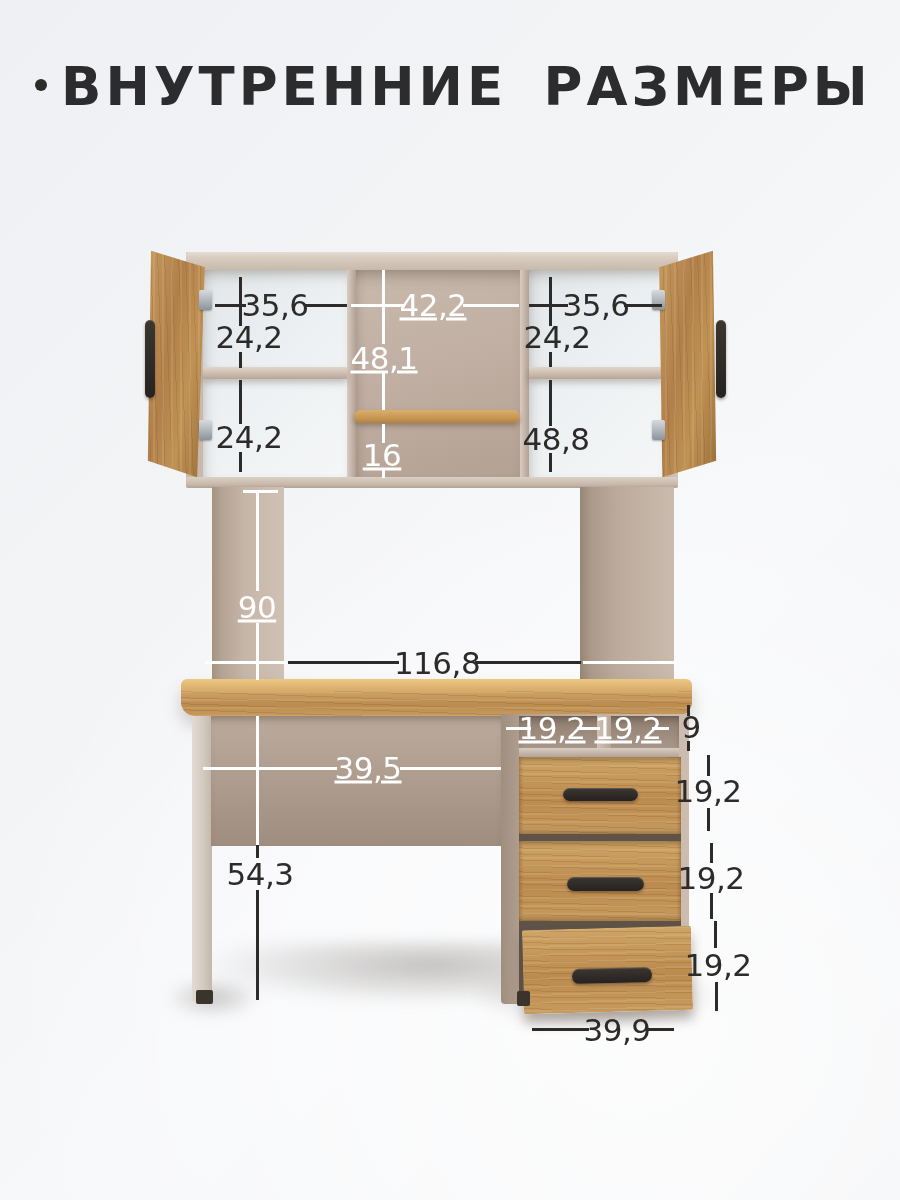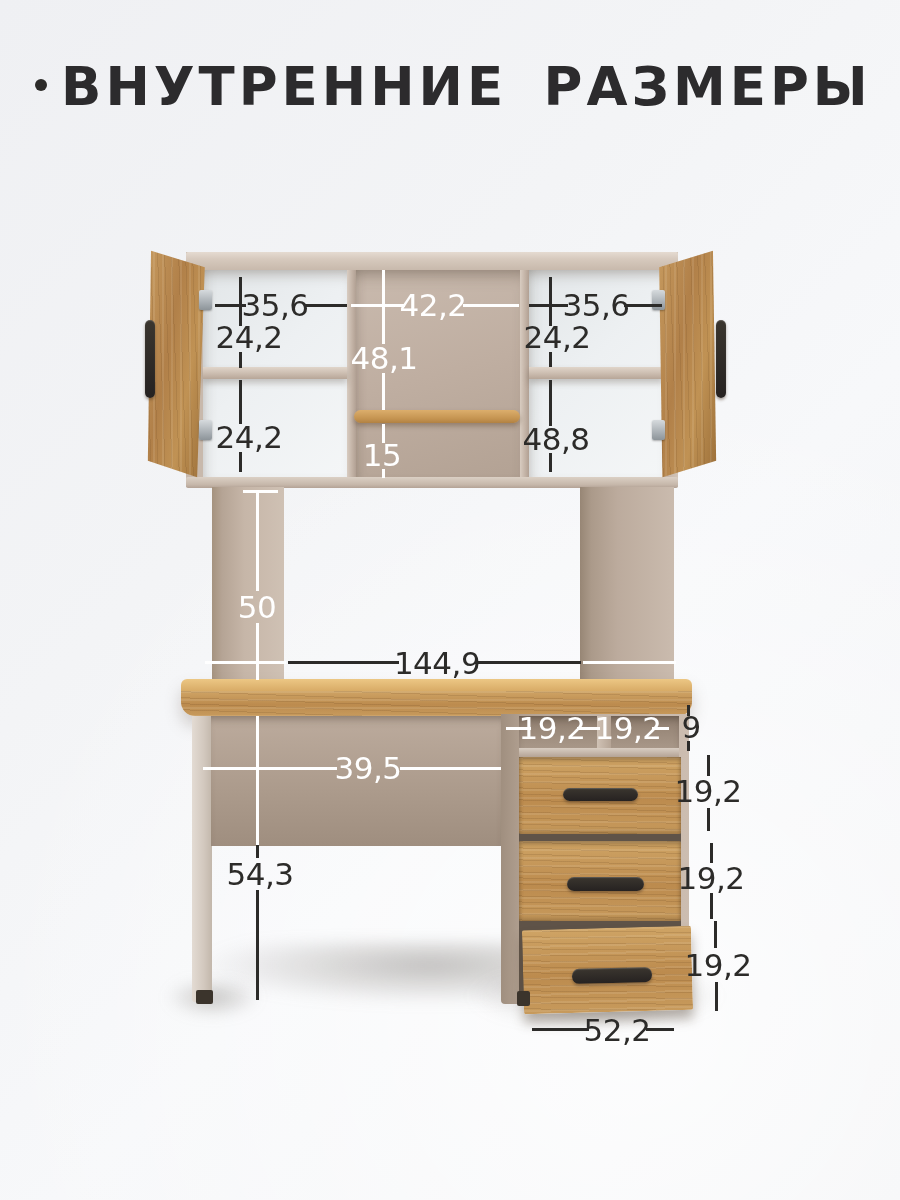--- a/index.html
+++ b/index.html
@@ -46,21 +46,21 @@
       linear-gradient(180deg,#cfa465 0%,#bc8b4e 55%,#c79a5c 100%);
   }
   .drawer{border-radius:2px;box-shadow:inset 0 3px 4px rgba(60,40,20,.35),inset 0 -3px 4px rgba(60,40,20,.25);}
   .handle{background:linear-gradient(180deg,#3b362f 0%,#262221 100%);border-radius:7px;box-shadow:0 2px 3px rgba(70,52,34,.45),inset 0 1px 1px rgba(255,255,255,.18);}
   .hinge{background:linear-gradient(180deg,#d6dadd 0%,#aab0b5 60%,#8d9499 100%);border-radius:2px;box-shadow:0 1px 2px rgba(0,0,0,.3);}
   .foot{background:#3b342c;border-radius:2px;}
   .shadow{filter:blur(7px);}
   
   .dim{transform:translate(-50%,-50%);font-size:31px;letter-spacing:-.5px;white-space:nowrap;line-height:1;}
   .dim.d{color:var(--c-dark);}
-  .dim.w{color:var(--c-white);}
+  .dim.w{color:var(--c-white);text-decoration:underline;}
   .dl{background:var(--c-dark);}
   .wl{background:var(--c-white);}
 </style>
 </head>
 <body>
 
 <div class="canvas">
 
   <div class="a bullet" style="left:35px;top:79px;"></div>
   <div class="a h1" style="left:61px;top:56px;">ВНУТРЕННИЕ РАЗМЕРЫ</div>
@@ -127,41 +127,41 @@
   <div class="a dim d" style="left:249px;top:437px;">24,2</div>
 
   <div class="a wl" style="left:351px;top:304px;width:54px;height:3px;"></div>
   <div class="a wl" style="left:463px;top:304px;width:56px;height:3px;"></div>
   <div class="a dim w" style="left:433px;top:305px;">42,2</div>
   <div class="a wl" style="left:382px;top:270px;width:3px;height:74px;"></div>
   <div class="a wl" style="left:382px;top:373px;width:3px;height:37px;"></div>
   <div class="a dim w" style="left:384px;top:358px;">48,1</div>
   <div class="a wl" style="left:382px;top:424px;width:3px;height:19px;"></div>
   <div class="a wl" style="left:382px;top:469px;width:3px;height:9px;"></div>
-  <div class="a dim w" style="left:382px;top:455px;">15</div>
+  <div class="a dim w" style="left:382px;top:455px;">16</div>
 
   <div class="a dl" style="left:549px;top:277px;width:3px;height:49px;"></div>
   <div class="a dl" style="left:529px;top:304px;width:39px;height:3px;"></div>
   <div class="a dl" style="left:624px;top:304px;width:38px;height:3px;"></div>
   <div class="a dim d" style="left:596px;top:305px;">35,6</div>
   <div class="a dl" style="left:549px;top:352px;width:3px;height:15px;"></div>
   <div class="a dim d" style="left:557px;top:337px;">24,2</div>
   <div class="a dl" style="left:549px;top:380px;width:3px;height:46px;"></div>
   <div class="a dl" style="left:549px;top:453px;width:3px;height:19px;"></div>
   <div class="a dim d" style="left:556px;top:439px;">48,8</div>
 
   <div class="a wl" style="left:243px;top:490px;width:35px;height:3px;"></div>
   <div class="a wl" style="left:256px;top:492px;width:3px;height:99px;"></div>
   <div class="a wl" style="left:256px;top:623px;width:3px;height:57px;"></div>
-  <div class="a dim w" style="left:257px;top:607px;">50</div>
+  <div class="a dim w" style="left:257px;top:607px;">90</div>
   <div class="a wl" style="left:205px;top:661px;width:81px;height:3px;"></div>
   <div class="a dl" style="left:288px;top:661px;width:111px;height:3px;"></div>
   <div class="a dl" style="left:475px;top:661px;width:106px;height:3px;"></div>
   <div class="a wl" style="left:583px;top:661px;width:93px;height:3px;"></div>
-  <div class="a dim d" style="left:437px;top:663px;">144,9</div>
+  <div class="a dim d" style="left:437px;top:663px;">116,8</div>
 
   <div class="a wl" style="left:203px;top:767px;width:134px;height:3px;"></div>
   <div class="a wl" style="left:400px;top:767px;width:101px;height:3px;"></div>
   <div class="a dim w" style="left:368px;top:768px;">39,5</div>
   <div class="a wl" style="left:256px;top:716px;width:3px;height:129px;"></div>
   <div class="a dl" style="left:256px;top:845px;width:3px;height:13px;"></div>
   <div class="a dl" style="left:256px;top:890px;width:3px;height:110px;"></div>
   <div class="a dim d" style="left:260px;top:874px;">54,3</div>
 
   <div class="a wl" style="left:506px;top:727px;width:25px;height:3px;"></div>
@@ -178,15 +178,15 @@
   <div class="a dim d" style="left:708px;top:791px;">19,2</div>
   <div class="a dl" style="left:710px;top:843px;width:3px;height:20px;"></div>
   <div class="a dl" style="left:710px;top:893px;width:3px;height:26px;"></div>
   <div class="a dim d" style="left:711px;top:878px;">19,2</div>
   <div class="a dl" style="left:714px;top:921px;width:3px;height:27px;"></div>
   <div class="a dl" style="left:715px;top:982px;width:3px;height:29px;"></div>
   <div class="a dim d" style="left:718px;top:965px;">19,2</div>
 
   <div class="a dl" style="left:532px;top:1028px;width:57px;height:3px;"></div>
   <div class="a dl" style="left:646px;top:1028px;width:28px;height:3px;"></div>
-  <div class="a dim d" style="left:617px;top:1030px;">52,2</div>
+  <div class="a dim d" style="left:617px;top:1030px;">39,9</div>
 
 </div>
 
 </body></html>

